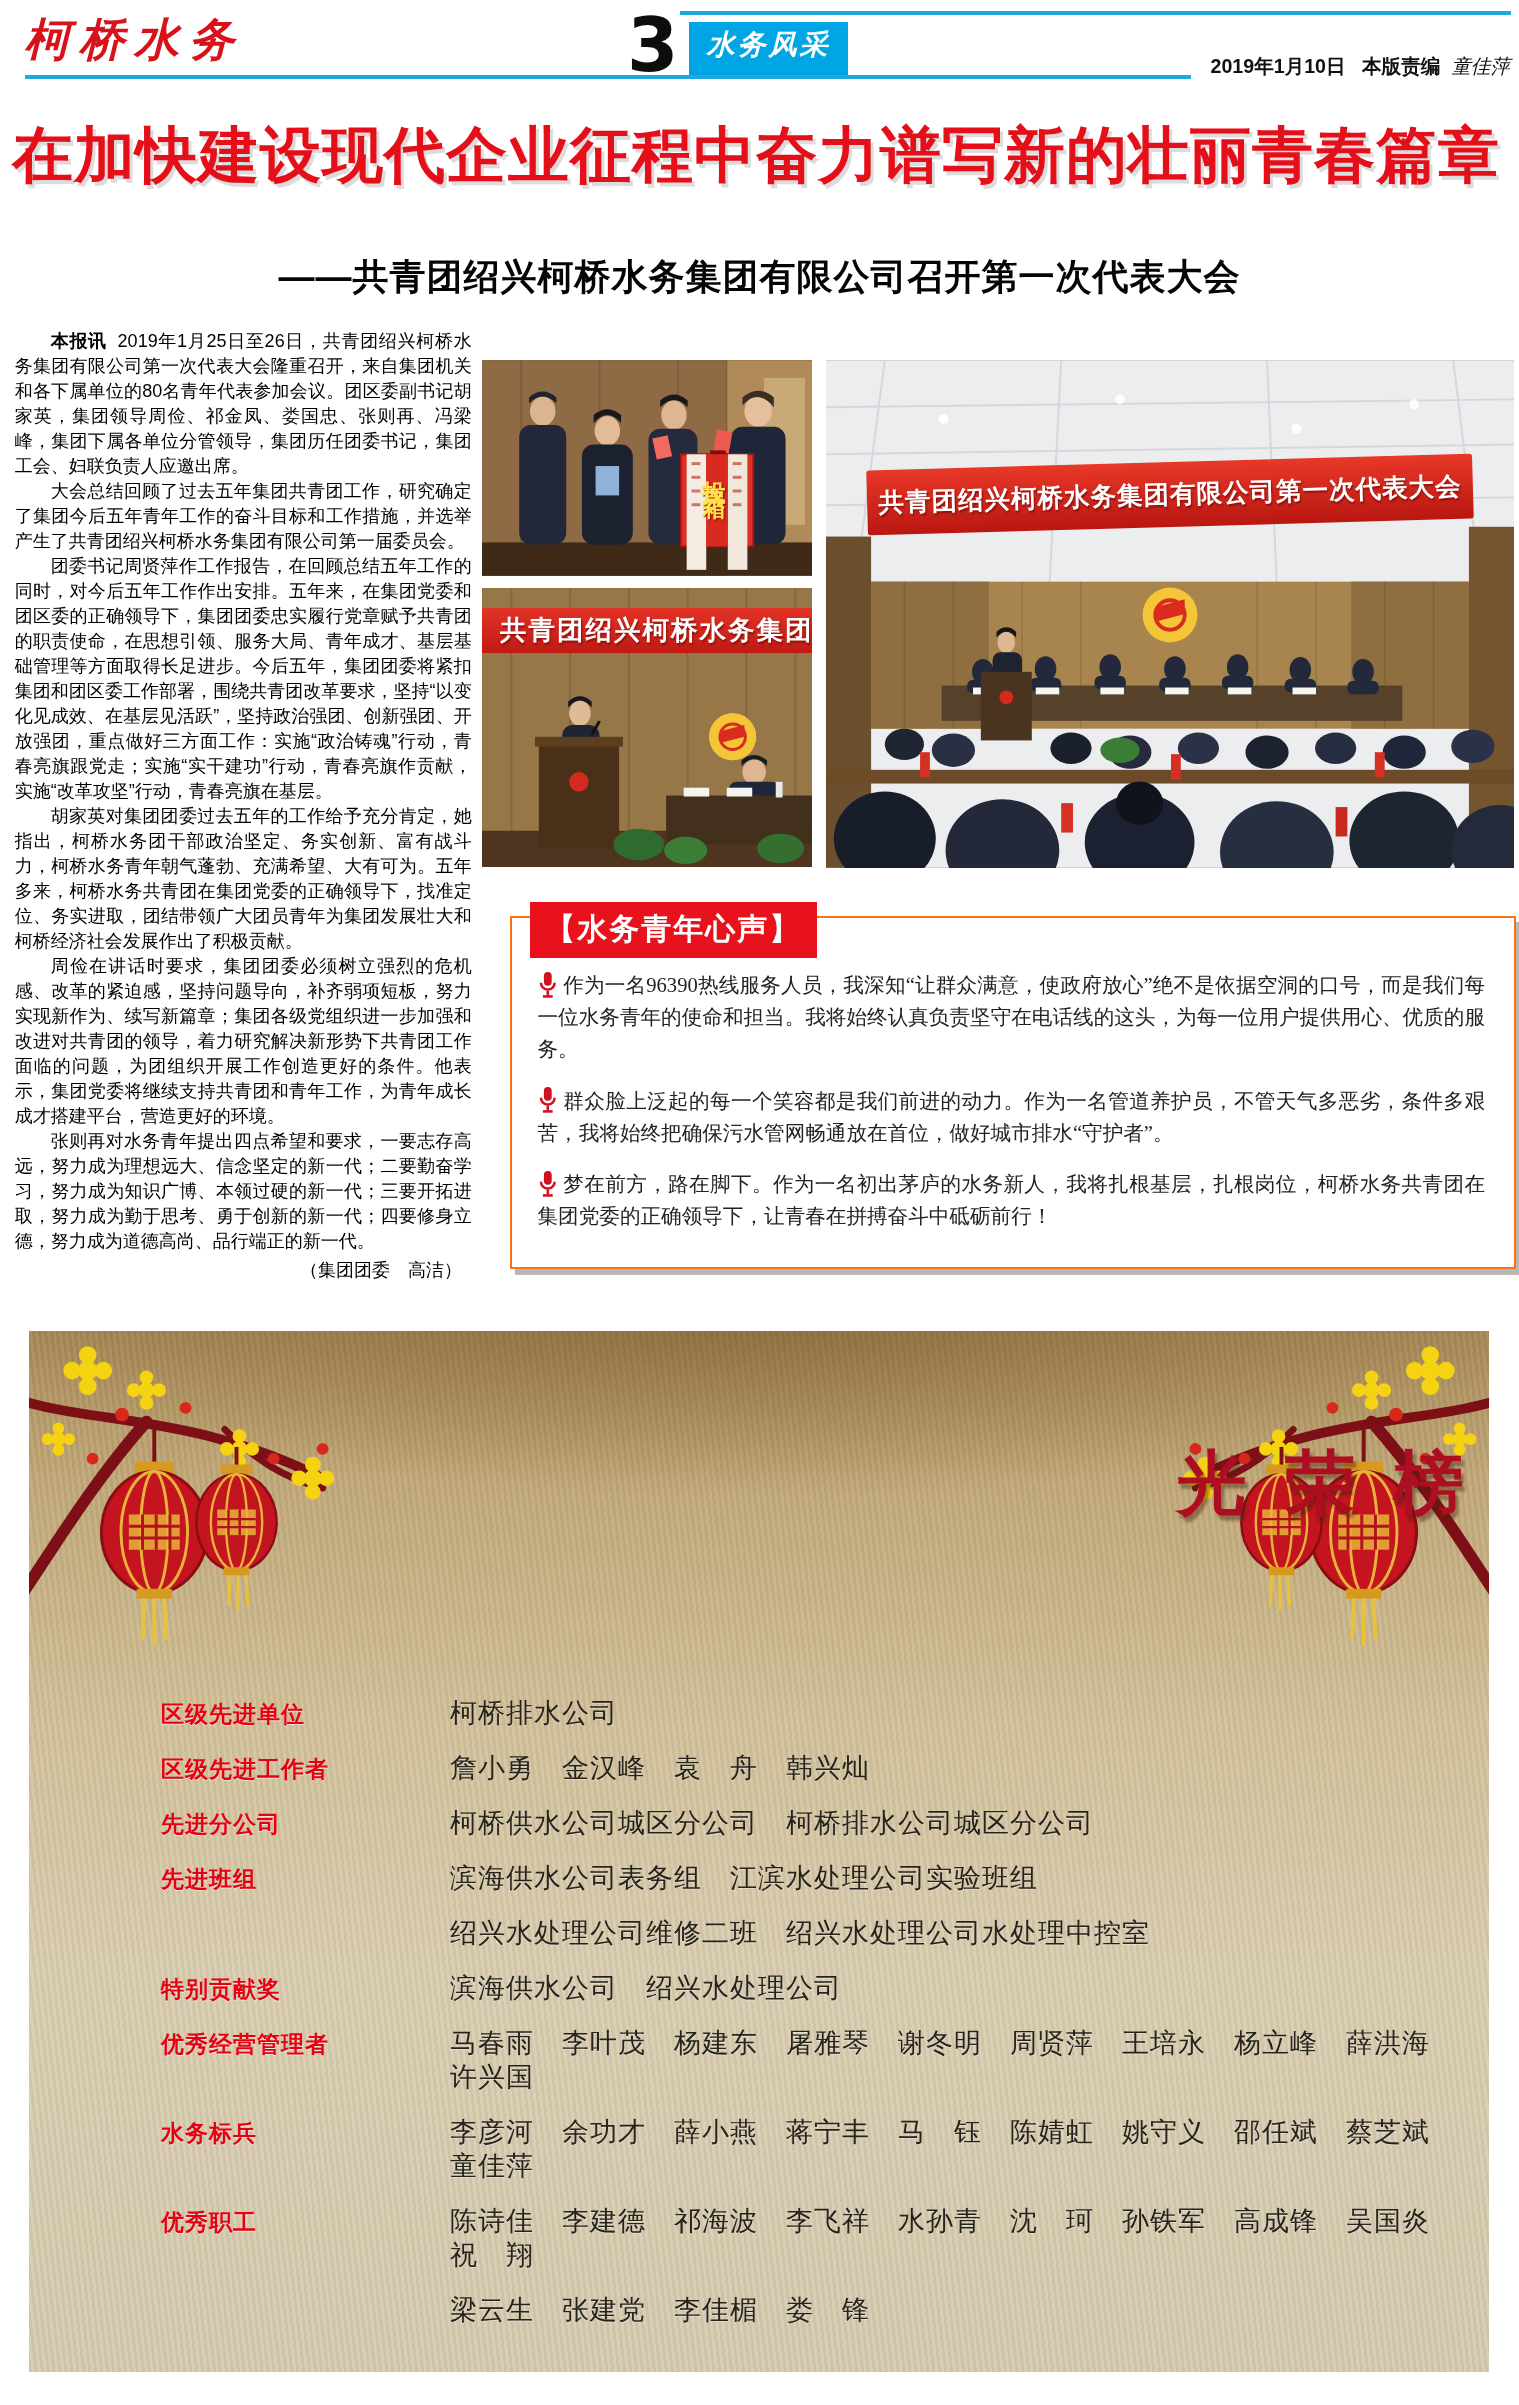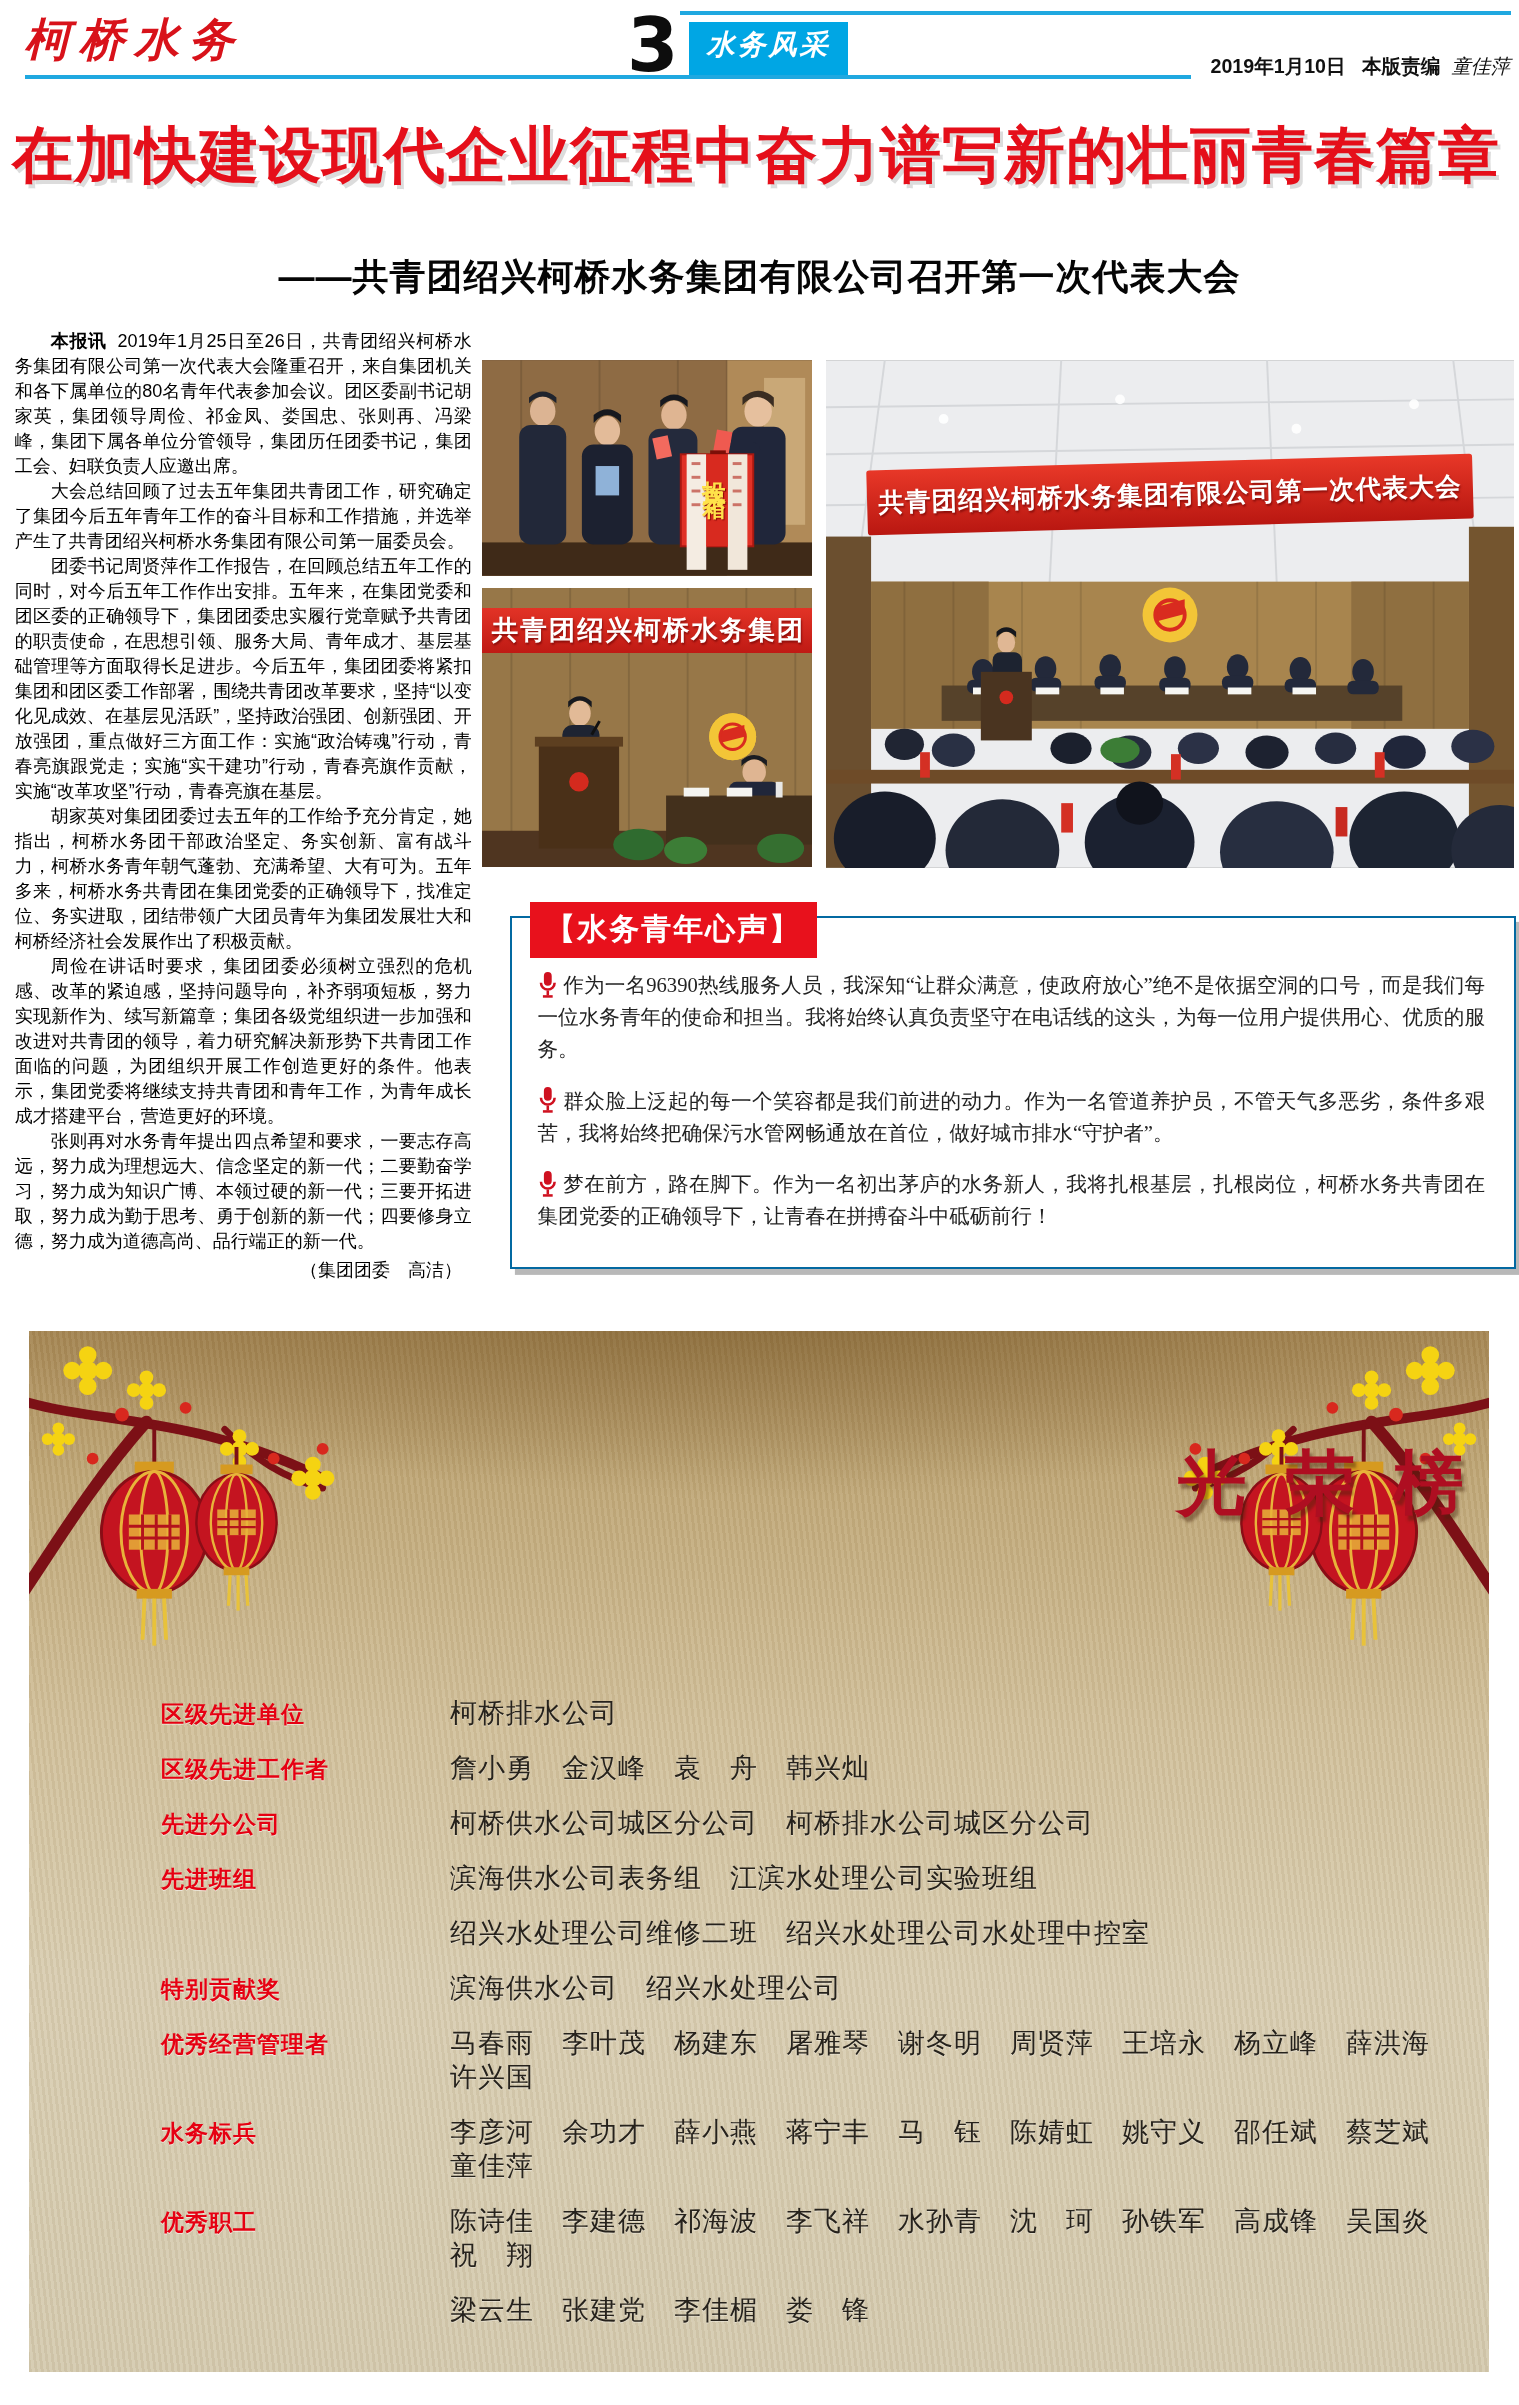--- a/index.html
+++ b/index.html
@@ -45,21 +45,21 @@
     position:absolute; left:14.7px; top:329px; width:457px;
     font-size:18px; line-height:25px; color:#000000; text-align:justify;
   }
   .article p { margin:0; text-indent:2em; }
   .article .lead { font-weight:bold; margin-right:0.6em; }
   .byline { margin-top:3.9px; text-align:right; font-size:18px; padding-right:9.8px; }
   
   .photo { position:absolute; overflow:hidden; background:#555; }
   .photo svg { display:block; }
   #photo-ballot   { left:482px; top:360px; width:330px; height:216px; }
-  #photo-podium   { left:482px; top:588px; width:330px; height:279px; }
+  #photo-podium   { left:482px; top:588px; width:330px; height:279px;text-align:center; }
   #photo-congress { left:826px; top:360px; width:688px; height:508px; }
   .ballot-label {
     position:absolute; left:110px; top:96px;
     writing-mode:vertical-rl; text-orientation:upright;
     color:#ffe24a; font-weight:bold; font-size:23.5px; letter-spacing:7.8px;
     text-shadow:1px 1px 1px rgba(120,0,0,.8); font-family:"Liberation Serif", serif;
   }
   .photo-banner {
     position:absolute; color:#fff; font-weight:bold; white-space:nowrap; overflow:hidden;
     font-family:"Liberation Serif", serif;
@@ -70,21 +70,21 @@
     background:linear-gradient(180deg,#e23326,#bf1a14); font-size:26.5px; padding-left:9.8px; letter-spacing:2px;
   }
   #photo-congress .photo-banner {
     left:41px; top:102px; width:606px; height:65px; line-height:65px; text-align:center;
     background:linear-gradient(180deg,#e83828,#b91711); font-size:25.5px; letter-spacing:1px;
     transform:rotate(-1.6deg); border-radius:2.9px;
   }
   
   .voice-box {
     position:absolute; left:510px; top:916px; width:1002px; height:349px;
-    border:2px solid #0369a1; background:#fff;
+    border:2px solid #f97316; background:#fff;
     box-shadow:4.9px 5.9px 0 rgba(0,0,0,0.28);
   }
   .voice-box-title {
     position:absolute; left:17.6px; top:-15.7px; background:#e8111c; color:#fff;
     font-size:30px; font-weight:bold; padding:6.9px 15.7px 7.8px 15.7px; letter-spacing:2px;
   }
   .quotes { padding:51px 29px 0 25.5px; }
   .quote {
     font-family:"Liberation Serif", serif; font-size:20.6px; line-height:32px;
     color:#222; text-align:justify; margin:0 0 19.6px 0;

